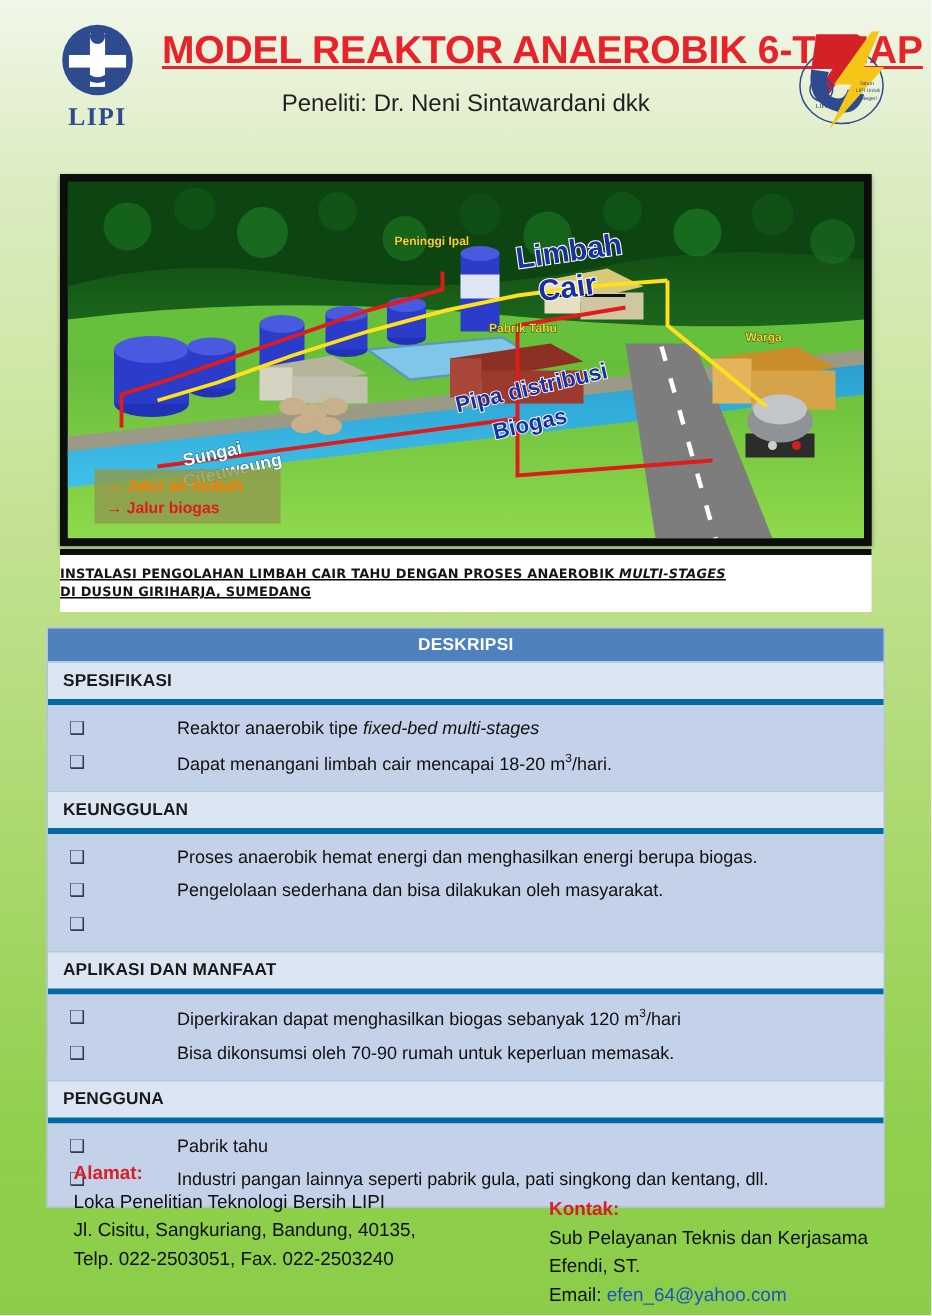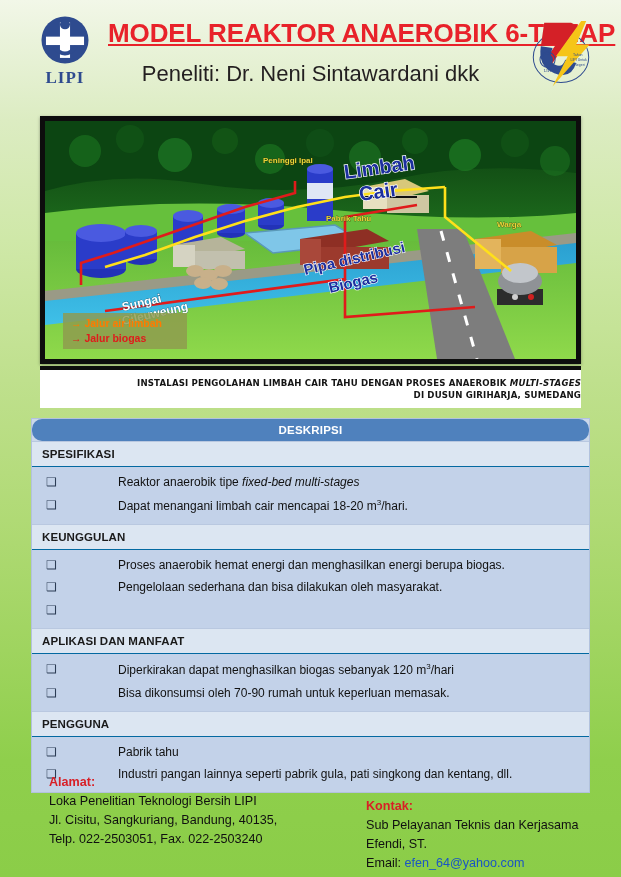--- a/index.html
+++ b/index.html
@@ -60,21 +60,21 @@
     color: #e8222a;
     font-weight: bold;
     font-size: 26px;
     letter-spacing: -0.1px;
     margin: 0 0 12px 0;
     white-space: nowrap;
     text-decoration: underline;
   }
   .sub-title {
     color: #231f20;
-    font-size: 22px;
+    font-size: 16px;
     margin: 0;
     white-space: nowrap;
   }
   .logo-anniv {
     position: absolute;
     right: 18px; top: 10px;
     width: 84px; height: 86px;
   }
 
   
@@ -90,22 +90,23 @@
   }
   .scene { position:absolute; inset:0; }
 
   .caption-band {
     position: absolute;
     left: 40px; top: 366px;
     width: 541px; height: 42px;
     background: #ffffff;
     box-sizing: border-box;
     display: flex; flex-direction: column;
-    align-items: flex-end; justify-content: center;
+    align-items: flex-start; justify-content: center;
     border-top: 4px solid #0d0d0d;
+    text-decoration: underline;
   }
   .caption-line {
     font-family: "DejaVu Sans", sans-serif;
     font-weight: bold;
     font-size: 8.6px;
     letter-spacing: .15px;
     color: #141414;
     line-height: 1.45;
     text-align: center;
     white-space: nowrap;
@@ -122,30 +123,29 @@
     background: #cbd8ea;
   }
   .tbl-header {
     background: #4f81bd;
     color: #ffffff;
     font-weight: bold;
     font-size: 11.5px;
     text-align: center;
     padding: 5px 0 5px 0;
     letter-spacing: .2px;
-    border-radius: 10px;
   }
   .sec-head {
     background: #dce6f2;
     font-weight: bold;
     font-size: 11.5px;
     color: #1a1a1a;
     padding: 6px 0 6px 10px;
     border-top: 1px solid #b9c8e0;
-    border-bottom: 1px solid #0369a1;
+    border-bottom: 4px solid #0369a1;
     letter-spacing: .1px;
   }
   .sec-body {
     background: #c3d2e9;
     padding: 4px 0 6px 0;
   }
   .item {
     display: flex;
     align-items: flex-start;
     padding: 3px 12px 3px 10px;

